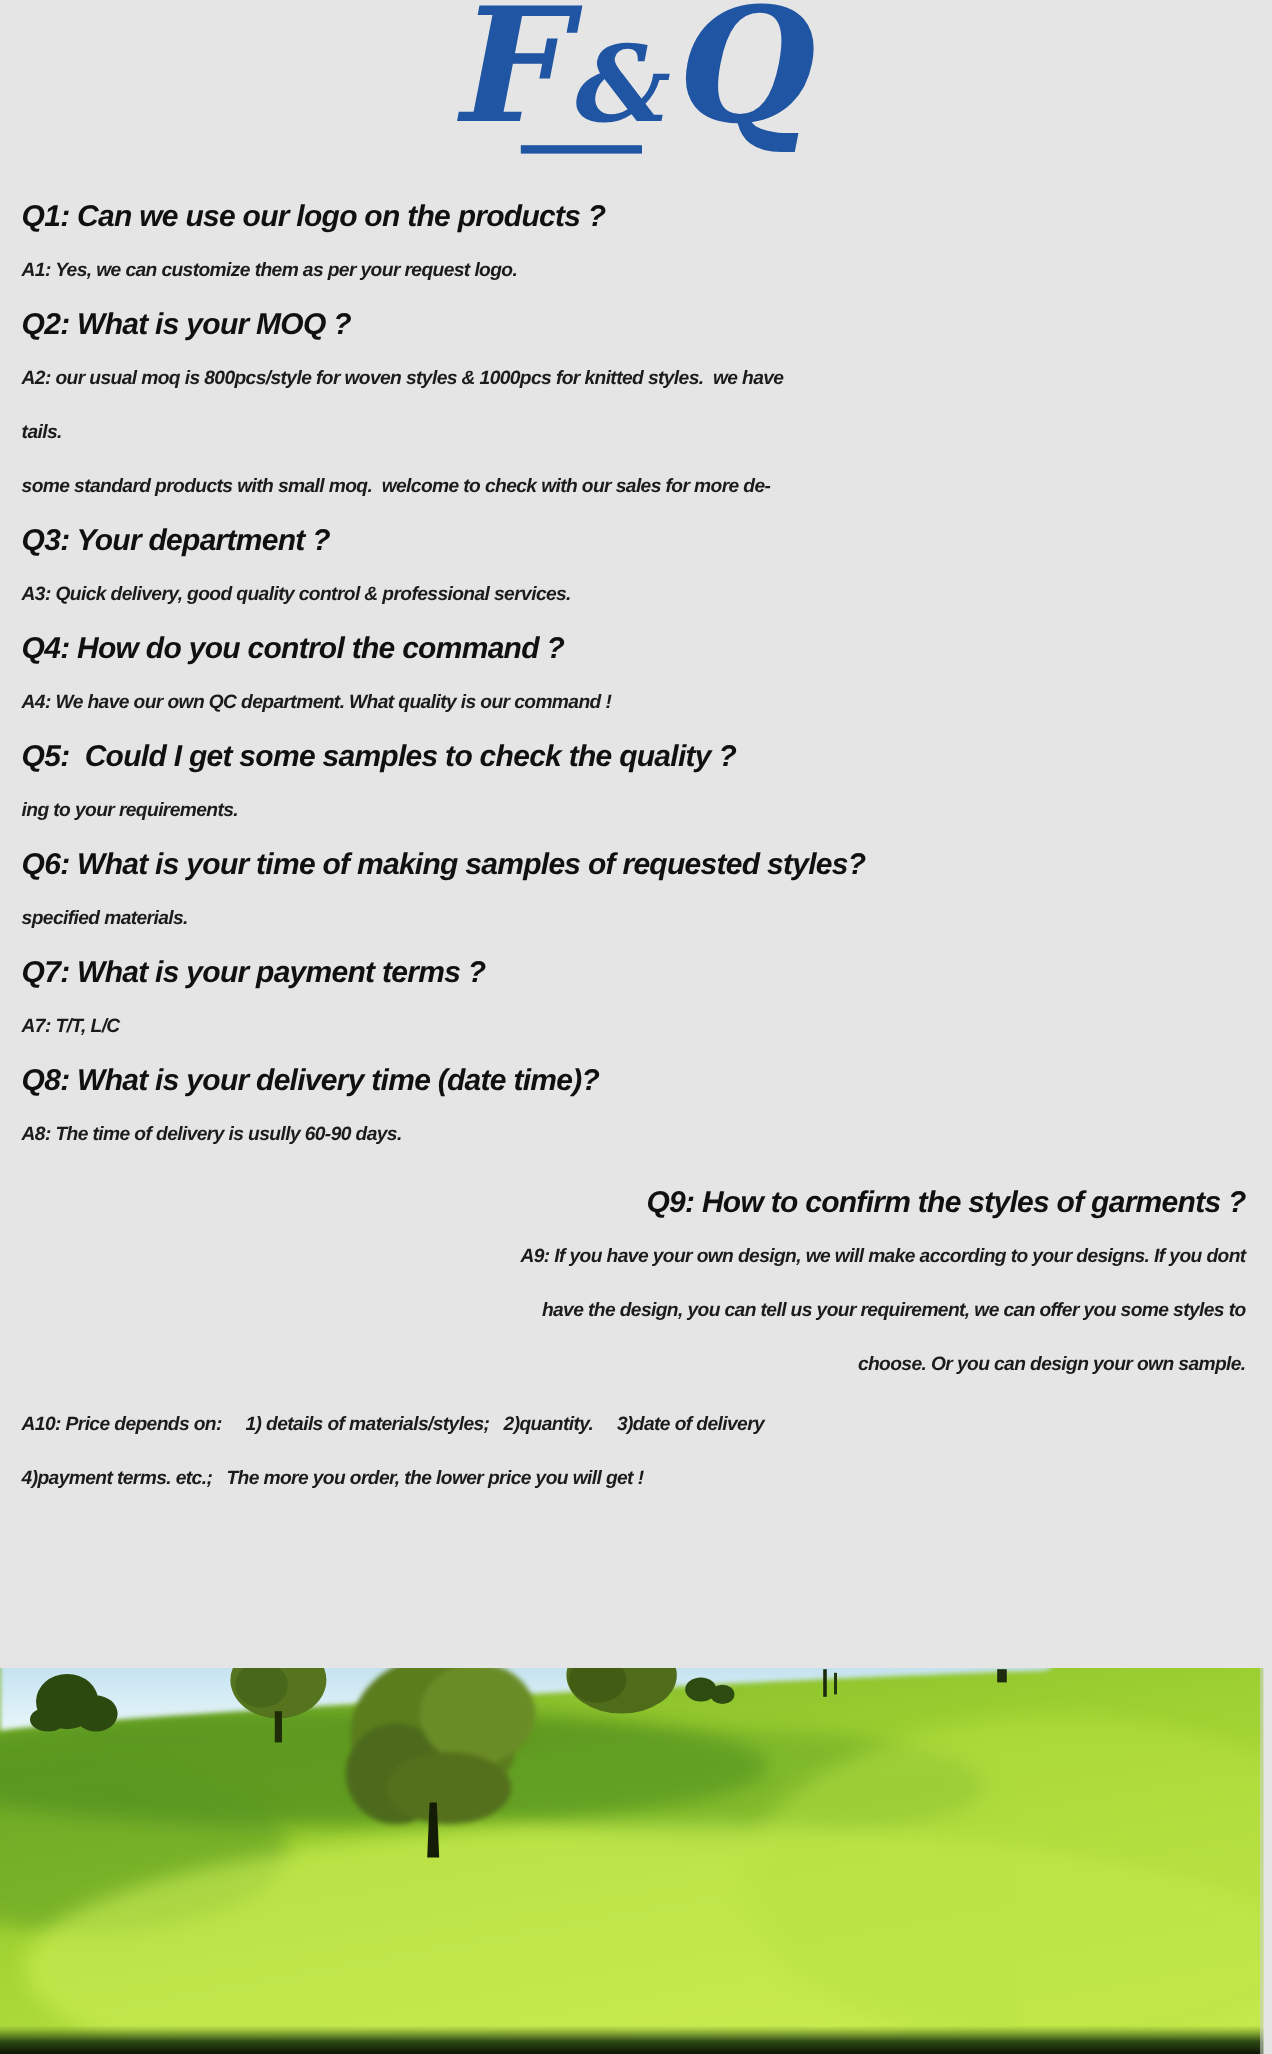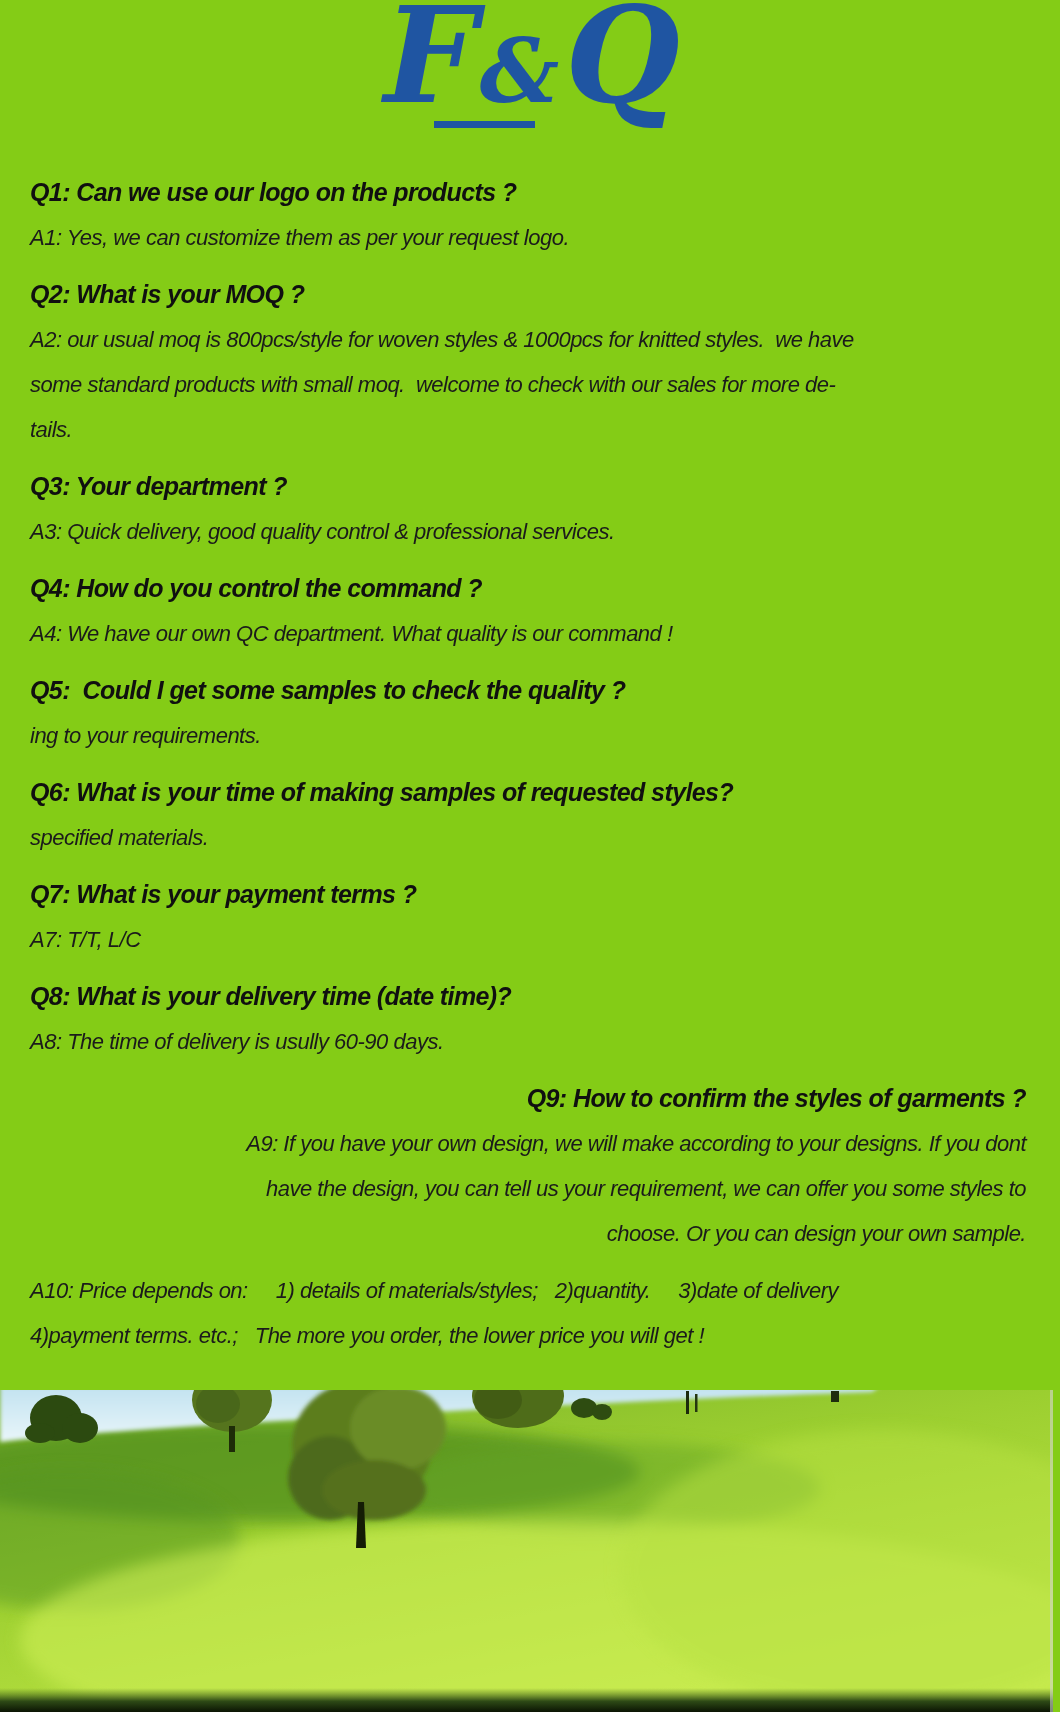--- a/index.html
+++ b/index.html
@@ -1,20 +1,20 @@
 <!DOCTYPE html>
 <html><head>
 <meta charset="utf-8">
 <style>
   html, body { margin: 0; padding: 0; background: #ffffff; }
   .page {
     position: relative;
     width: 1060px;
     height: 1712px;
-    background: #84cc16;
+    background: #e5e5e5;
     overflow: hidden;
     font-family: "Liberation Sans", sans-serif;
     color: #161616;
   }
   
   .logo {
     position: absolute;
     top: 0; left: 0; right: 0;
     height: 150px;
     text-align: center;
@@ -62,25 +62,26 @@
     line-height: 45px;
     font-style: italic;
   }
   .faq .q {
     font-weight: bold;
     font-size: 25px;
     letter-spacing: -0.6px;
     color: #101010;
   }
   .faq .a {
-    font-size: 22px;
+    font-size: 16px;
     letter-spacing: -0.5px;
     color: #1b1b1b;
-  }
-  .sec { margin: 12px; }
+    font-weight: bold;
+  }
+  .sec { margin: 0; }
   .sec--gap-top { margin-top: 12px; text-align: right; }
   .a--gap-top { margin-top: 5px; }
   
   .landscape {
     position: absolute;
     margin: 0;
     left: 0;
     top: 1390px;
     width: 1053px;
     height: 322px;
@@ -101,22 +102,22 @@
   <main class="faq">
 
     <section class="sec">
       <div class="q">Q1: Can we use our logo on the products ?</div>
       <div class="a">A1: Yes, we can customize them as per your request logo.</div>
     </section>
 
     <section class="sec">
       <div class="q">Q2: What is your MOQ ?</div>
       <div class="a">A2: our usual moq is 800pcs/style for woven styles &amp; 1000pcs for knitted styles.  we have</div>
+      <div class="a">tails.</div>
       <div class="a">some standard products with small moq.  welcome to check with our sales for more de-</div>
-      <div class="a">tails.</div>
     </section>
 
     <section class="sec">
       <div class="q">Q3: Your department ?</div>
       <div class="a">A3: Quick delivery, good quality control &amp; professional services.</div>
     </section>
 
     <section class="sec">
       <div class="q">Q4: How do you control the command ?</div>
       <div class="a">A4: We have our own QC department. What quality is our command !</div>

